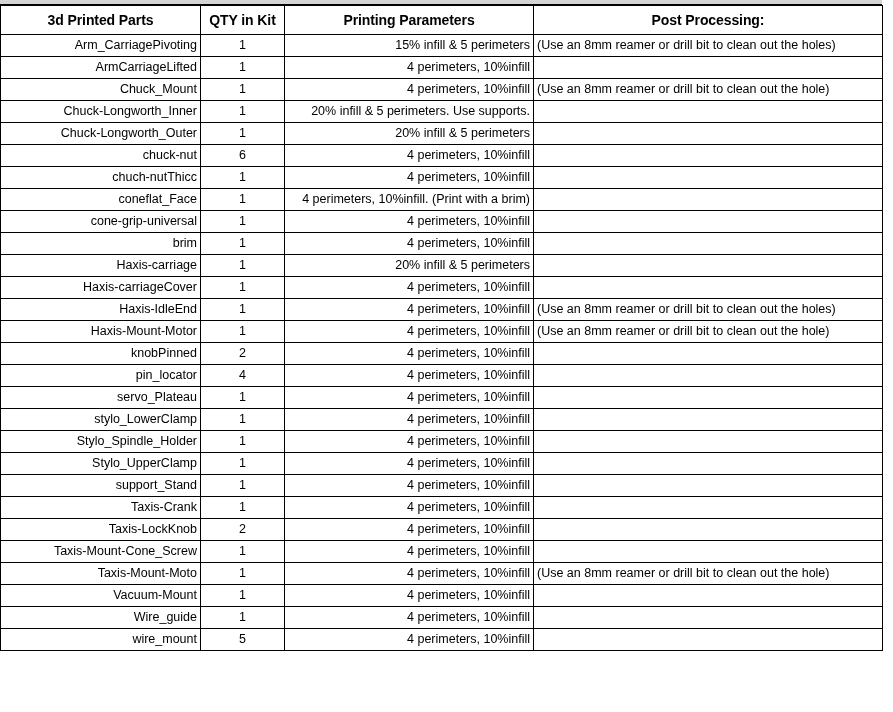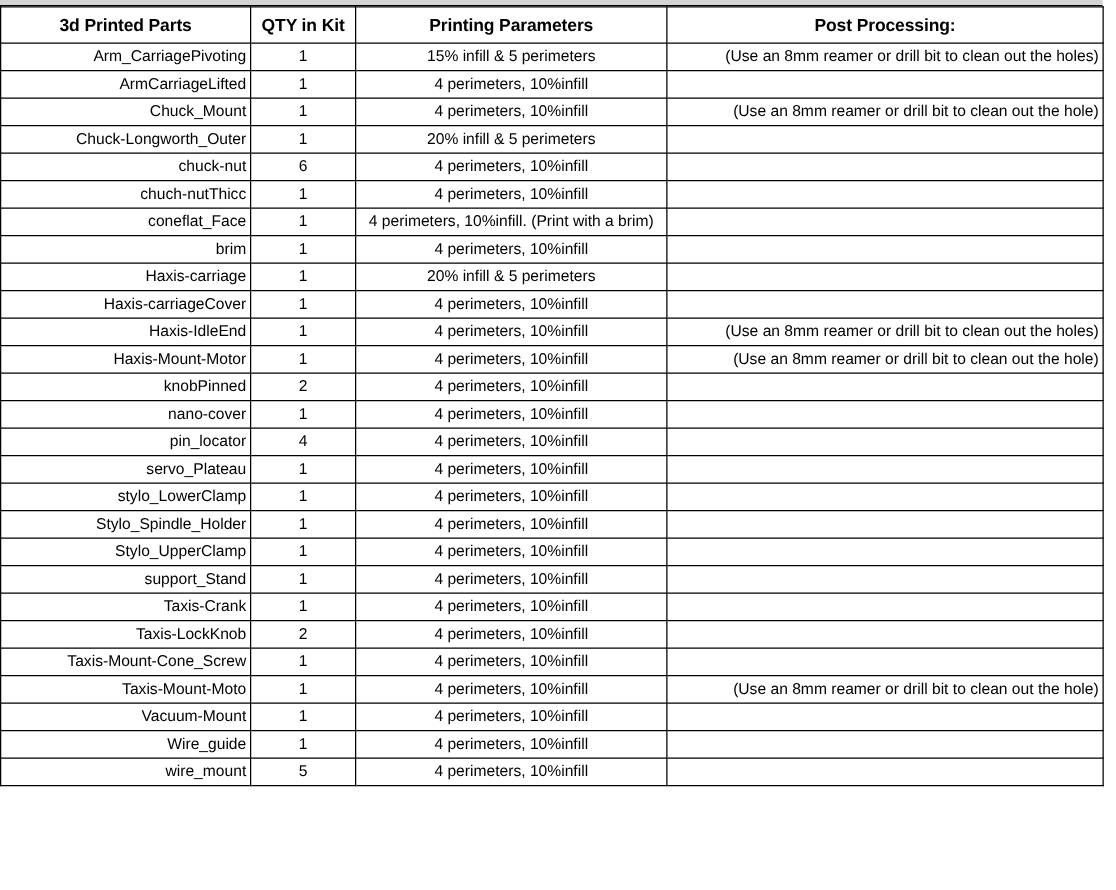--- a/index.html
+++ b/index.html
@@ -66,22 +66,22 @@
   table.grid thead th {
     font-weight: bold;
     font-size: 14px;
     text-align: center;
     height: 28px;
     letter-spacing: -0.1px;
   }
 
   td.part  { text-align: right; }
   td.qty   { text-align: center; }
-  td.print { text-align: center; }
-  td.post  { text-align: right; }
+  td.print { text-align: right; }
+  td.post  { text-align: left; }
 
   
   .bottom-partial {
     position: absolute;
     left: 0;
     width: 882px;
     box-sizing: border-box;
   }
   .bottom-partial .bp-cell {
     position: absolute;
@@ -126,20 +126,26 @@
           <td class="print">4 perimeters, 10%infill</td>
           <td class="post"></td>
         </tr>
         <tr>
           <td class="part">Chuck_Mount</td>
           <td class="qty">1</td>
           <td class="print">4 perimeters, 10%infill</td>
           <td class="post">(Use an 8mm reamer or drill bit to clean out the hole)</td>
         </tr>
         <tr>
+          <td class="part">Chuck-Longworth_Inner</td>
+          <td class="qty">1</td>
+          <td class="print">20% infill &amp; 5 perimeters. Use supports.</td>
+          <td class="post"></td>
+        </tr>
+        <tr>
           <td class="part">Chuck-Longworth_Outer</td>
           <td class="qty">1</td>
           <td class="print">20% infill &amp; 5 perimeters</td>
           <td class="post"></td>
         </tr>
         <tr>
           <td class="part">chuck-nut</td>
           <td class="qty">6</td>
           <td class="print">4 perimeters, 10%infill</td>
           <td class="post"></td>
@@ -150,20 +156,26 @@
           <td class="print">4 perimeters, 10%infill</td>
           <td class="post"></td>
         </tr>
         <tr>
           <td class="part">coneflat_Face</td>
           <td class="qty">1</td>
           <td class="print">4 perimeters, 10%infill. (Print with a brim)</td>
           <td class="post"></td>
         </tr>
         <tr>
+          <td class="part">cone-grip-universal</td>
+          <td class="qty">1</td>
+          <td class="print">4 perimeters, 10%infill</td>
+          <td class="post"></td>
+        </tr>
+        <tr>
           <td class="part">brim</td>
           <td class="qty">1</td>
           <td class="print">4 perimeters, 10%infill</td>
           <td class="post"></td>
         </tr>
         <tr>
           <td class="part">Haxis-carriage</td>
           <td class="qty">1</td>
           <td class="print">20% infill &amp; 5 perimeters</td>
           <td class="post"></td>
@@ -182,26 +194,20 @@
         </tr>
         <tr>
           <td class="part">Haxis-Mount-Motor</td>
           <td class="qty">1</td>
           <td class="print">4 perimeters, 10%infill</td>
           <td class="post">(Use an 8mm reamer or drill bit to clean out the hole)</td>
         </tr>
         <tr>
           <td class="part">knobPinned</td>
           <td class="qty">2</td>
-          <td class="print">4 perimeters, 10%infill</td>
-          <td class="post"></td>
-        </tr>
-        <tr>
-          <td class="part">nano-cover</td>
-          <td class="qty">1</td>
           <td class="print">4 perimeters, 10%infill</td>
           <td class="post"></td>
         </tr>
         <tr>
           <td class="part">pin_locator</td>
           <td class="qty">4</td>
           <td class="print">4 perimeters, 10%infill</td>
           <td class="post"></td>
         </tr>
         <tr>

